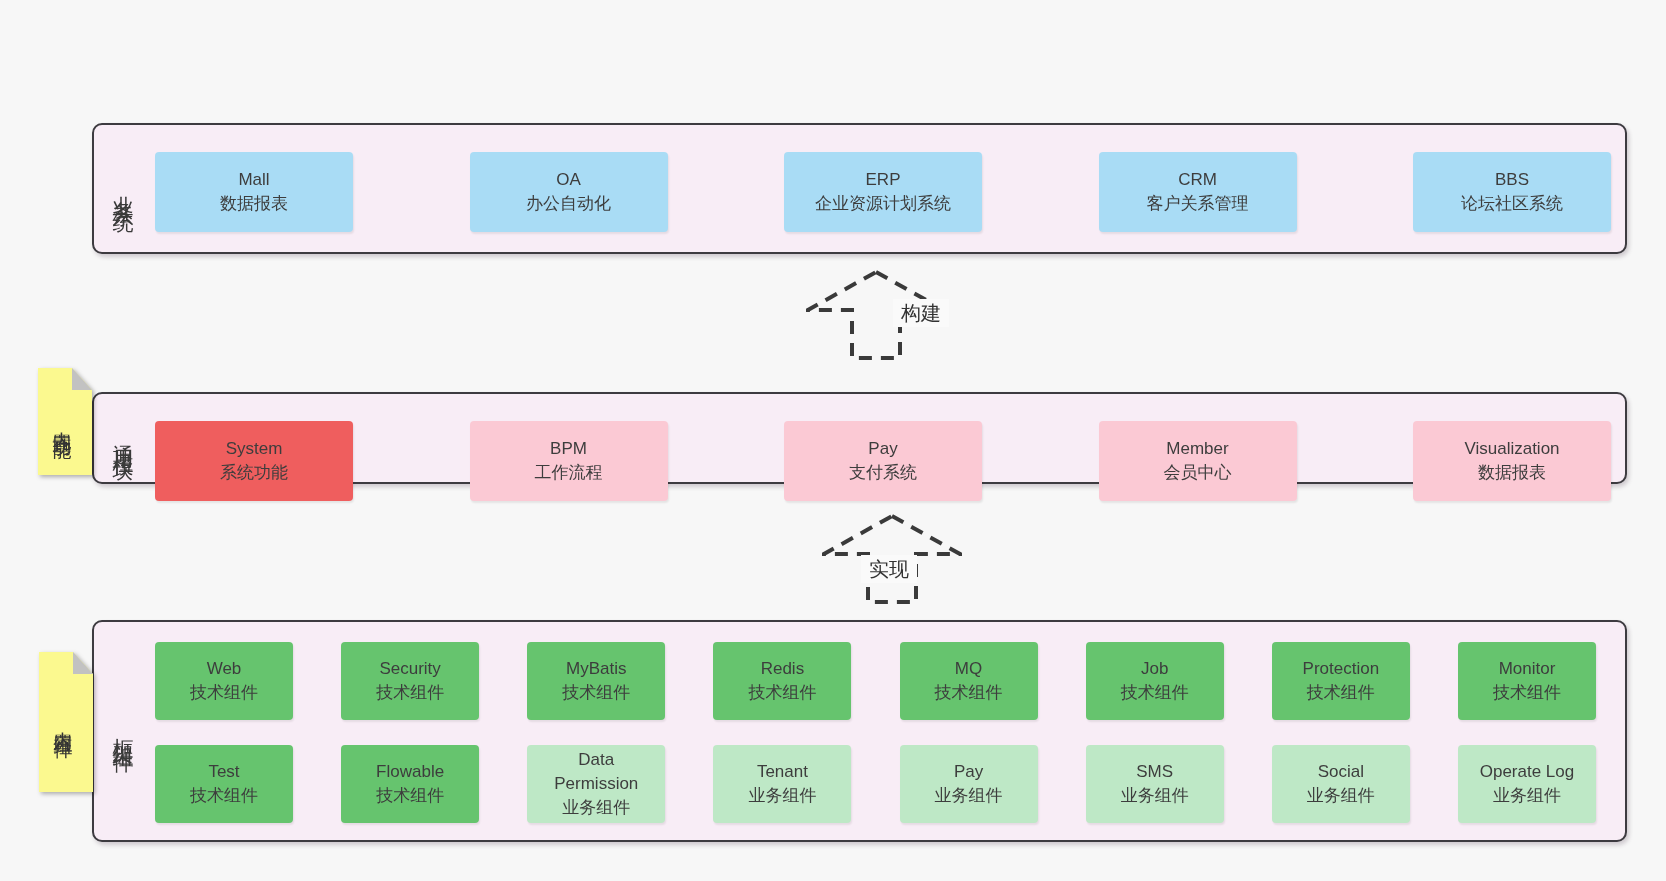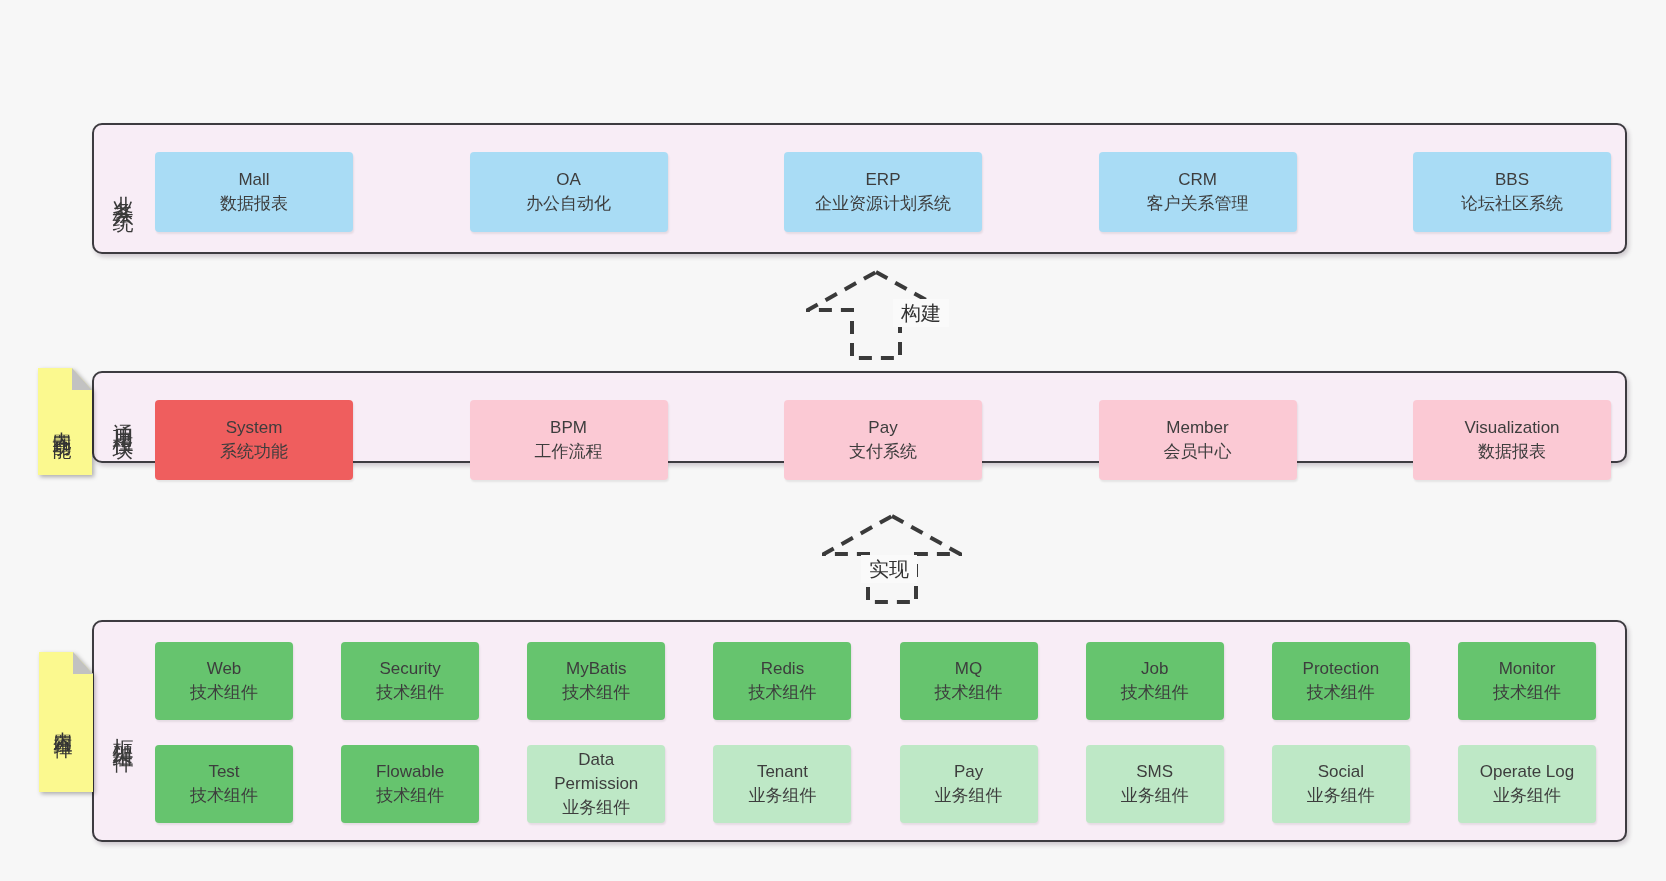--- a/index.html
+++ b/index.html
@@ -8,21 +8,21 @@
     background:#f7f7f7;
     font-family:"Liberation Sans","DejaVu Sans",sans-serif;
     color:#3b3b3b;
   }
   .band{
     position:absolute;left:92px;width:1535px;box-sizing:border-box;
     background:#f8edf6;border:2.5px solid #3d3b40;border-radius:10px;
     box-shadow:2px 3px 4px rgba(70,45,70,.22);
   }
   #band-1{top:123px;height:131px;}
-  #band-2{top:371px;height:92px;}
+  #band-2{top:392px;height:92px;}
   #band-3{top:620px;height:222px;}
   .band-label{
     position:absolute;left:0;top:0;bottom:0;width:58px;
     display:flex;align-items:center;justify-content:center;
   }
   .band-label-text{
     writing-mode:vertical-lr;text-orientation:upright;
     font-size:21px;letter-spacing:5px;color:#3a3a3a;
   }
   .band-boxes{

